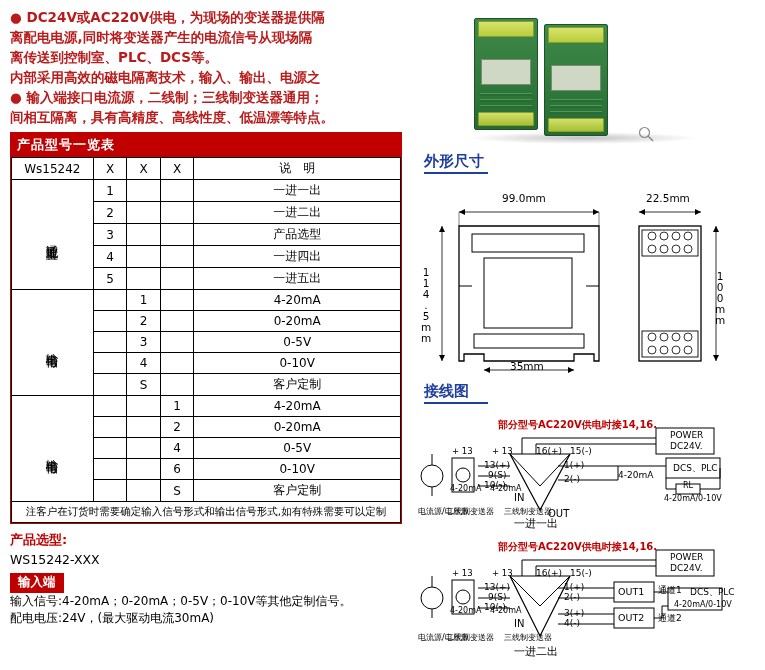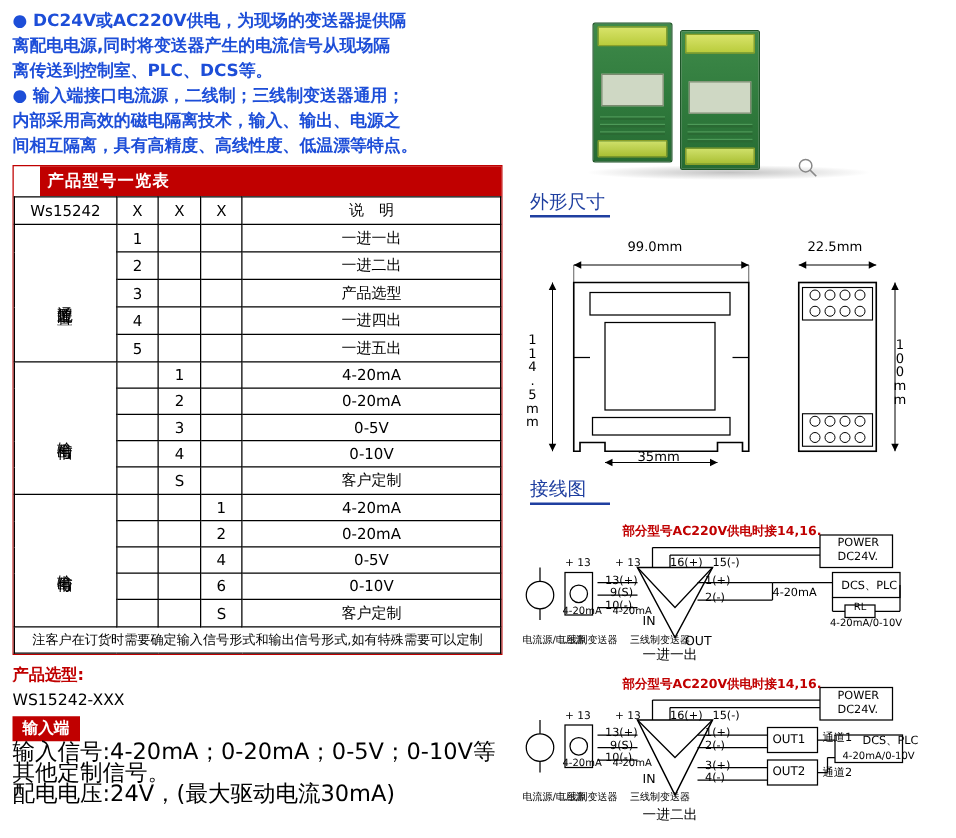--- a/index.html
+++ b/index.html
@@ -11,28 +11,28 @@
     font-size: 12px;
     color: #000;
     position: relative;
     overflow: hidden;
   }
   .page { position:relative; width:765px; height:670px; }
 
   
   .left { position:absolute; left:10px; top:8px; width:400px; }
 
-  .bullets { font-size:13.5px; line-height:18px; color:#1d4ed8; font-weight:bold; }
+  .bullets { font-size:13.5px; line-height:18px; color:#b91c1c; font-weight:bold; }
   .bullets p { margin:0 0 2px 0; text-indent:0; }
 
   
   .tbl-wrap { margin-top:6px; width:392px; border:1px solid #c00000; }
   .tbl-title {
     background:#c00000; color:#ffffff; font-weight:bold; font-size:13px;
-    padding:3px 6px; letter-spacing:1px;margin-left:21px;
+    padding:3px 6px; letter-spacing:1px;
   }
   table.spec { border-collapse:collapse; width:100%; background:#fff; }
   table.spec td {
     border:1px solid #000; font-size:12px; text-align:center;
     padding:2px 3px; height:21px; color:#000;
   }
   table.spec td.model { font-family:"DejaVu Sans", sans-serif; font-size:12px; }
   table.spec td.vert {
     font-size:12.5px; letter-spacing:1px; width:26px;
   }
@@ -42,23 +42,23 @@
   table.spec td.sdesc { width:160px; text-align:center; }
   .note-row td { font-size:10.5px !important; text-align:center; padding:3px 4px; }
 
   .sec-red { color:#c00000; font-weight:bold; font-size:13px; margin-top:7px; }
   .plain { font-size:12.5px; margin-top:2px; line-height:17px; }
   .sec-blue { color:#1f3fa0; font-weight:bold; font-size:14px; margin-top:6px; }
   .redbar {
     background:#c00000; color:#fff; font-weight:bold; font-size:12.5px;
     display:inline-block; padding:1px 8px 2px 8px; margin-top:5px;
   }
-  .param-line { font-size:18px; line-height:17px; }
-
-  .hdr-blue { color:#1f3fa0; font-weight:normal; font-size:15px; }
+  .param-line { font-size:12px; line-height:17px; }
+
+  .hdr-blue { color:#1f3fa0; font-weight:bold; font-size:15px; }
   .hdr-underline { border-bottom:2px solid #1f3fa0; width:64px; margin-top:1px; }
 
   
   .photo { position:absolute; left:468px; top:14px; width:240px; height:130px; }
   .mod { position:absolute; width:64px; height:112px; border-radius:2px;
          background:linear-gradient(180deg,#3f8a4a 0%, #2f7a3c 55%, #276b33 100%);
          border:1px solid #1d5427; }
   .mod .cap { position:absolute; left:3px; right:3px; height:16px; top:2px;
               background:linear-gradient(180deg,#d8e36a,#b9cc3c); border:1px solid #8aa02a; border-radius:1px;}
   .mod .cap2 { position:absolute; left:3px; right:3px; height:14px; bottom:3px;
@@ -87,22 +87,22 @@
 <body>
 
 <div class="page">
 
   <div class="left">
 
     <div class="bullets">
       <p>● DC24V或AC220V供电，为现场的变送器提供隔</p>
       <p>离配电电源,同时将变送器产生的电流信号从现场隔</p>
       <p>离传送到控制室、PLC、DCS等。</p>
+      <p>内部采用高效的磁电隔离技术，输入、输出、电源之</p>
       <p>● 输入端接口电流源，二线制；三线制变送器通用；</p>
-      <p>内部采用高效的磁电隔离技术，输入、输出、电源之</p>
       <p>间相互隔离，具有高精度、高线性度、低温漂等特点。</p>
     </div>
 
     <div class="tbl-wrap">
       <div class="tbl-title">产品型号一览表</div>
       <table class="spec">
         <tbody>
             <tr>
           <td class="model" style="width:62px">Ws15242</td>
           <td class="narrow">X</td>

